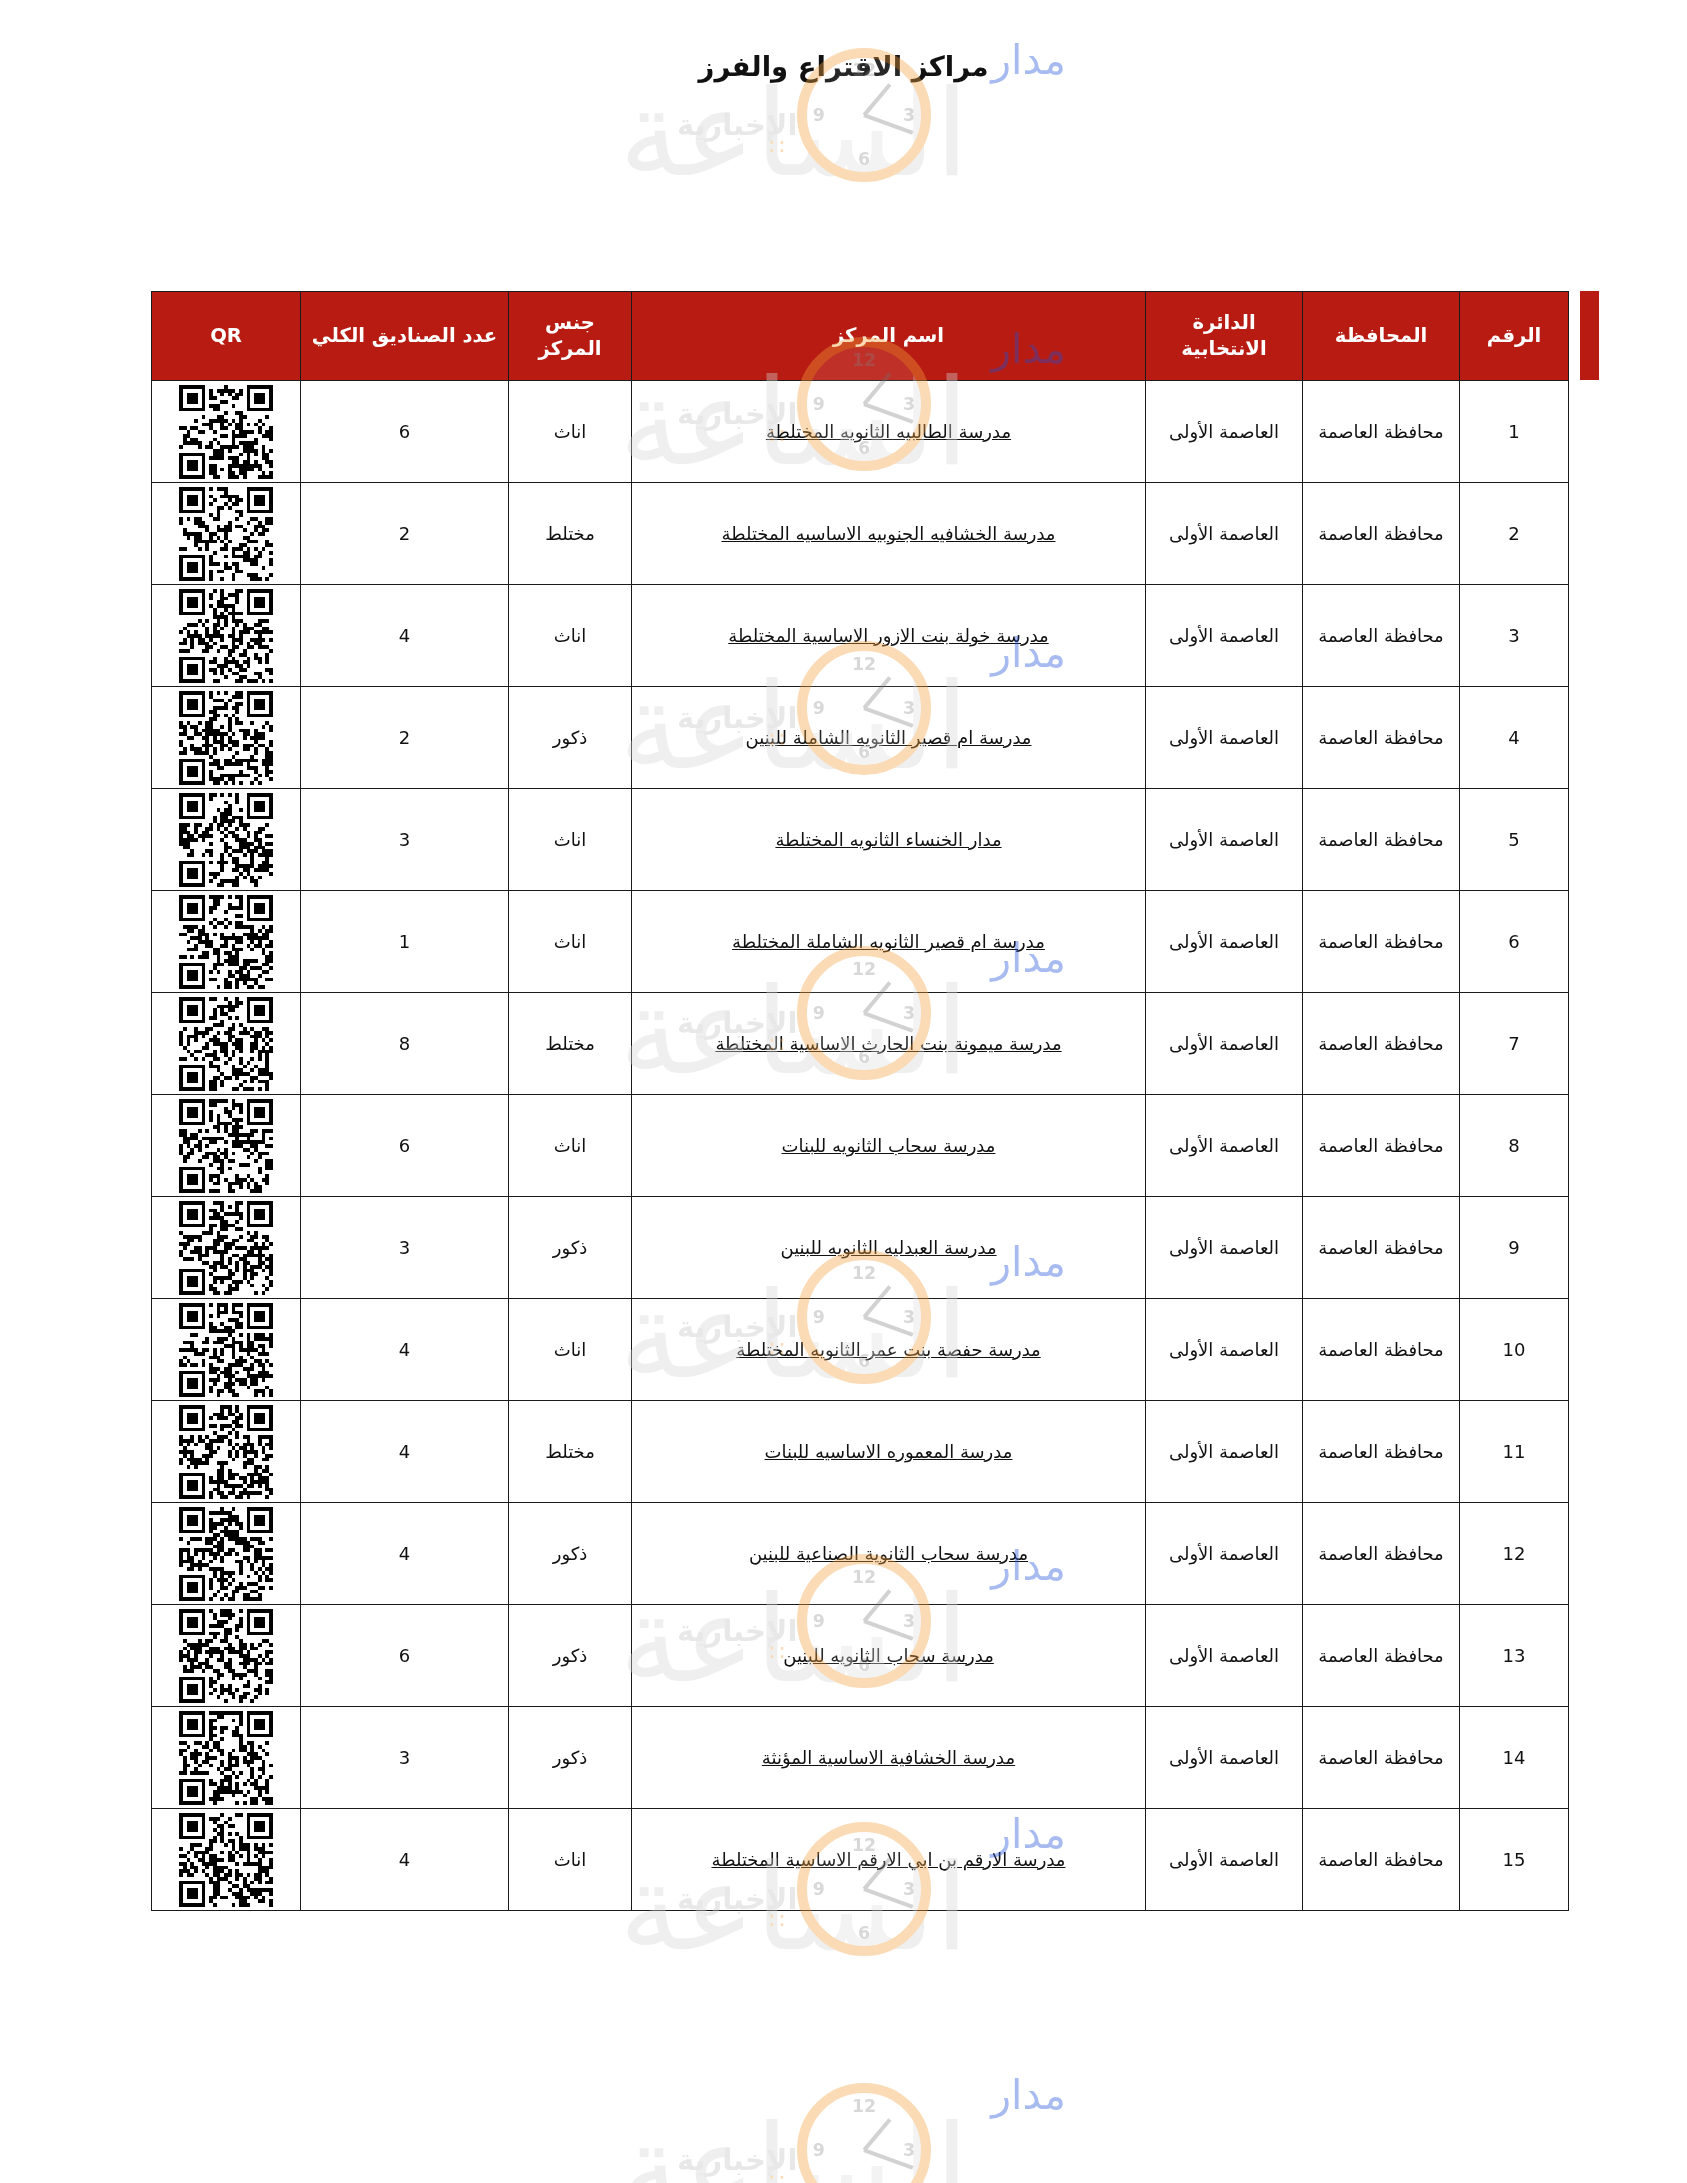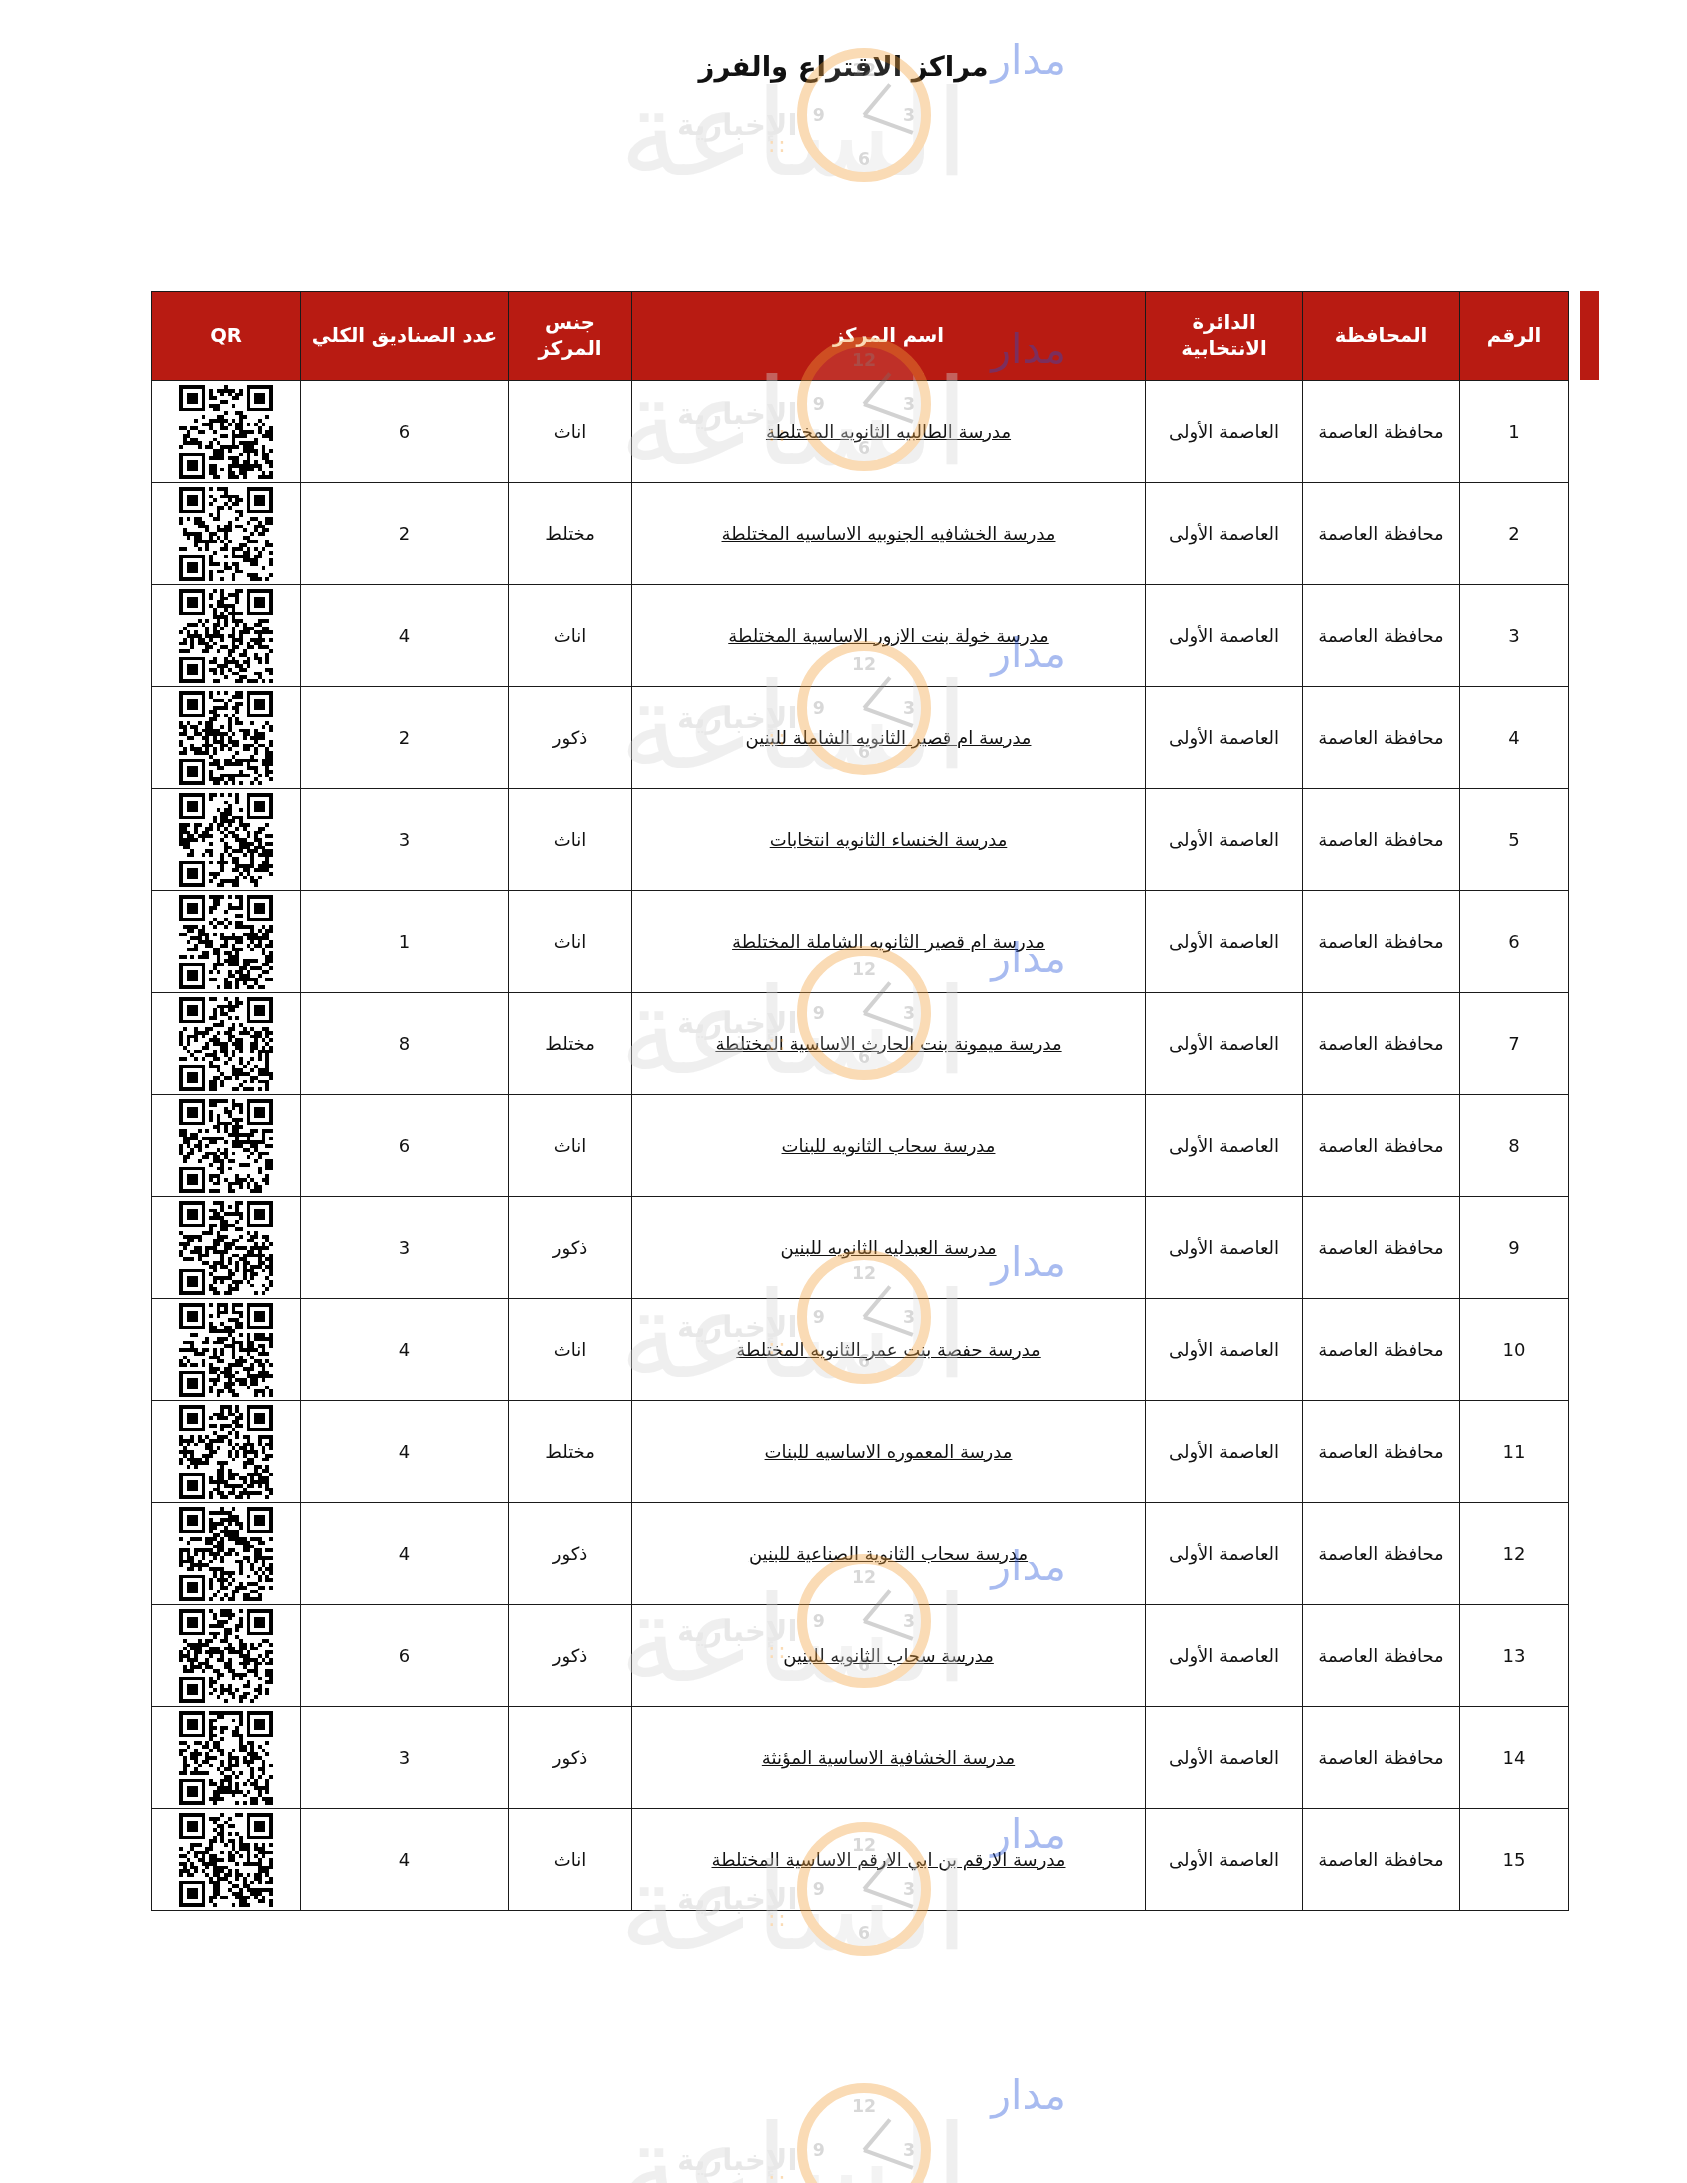--- a/index.html
+++ b/index.html
@@ -1106,21 +1106,21 @@
                   <rect x="2" y="20" width="3" height="3" fill="#000"></rect>
                 </svg>
               </div>
             </td>
   </tr>
 
   <tr>
     <td class="c-number">5</td>
     <td class="c-gov">محافظة العاصمة</td>
     <td class="c-district">العاصمة الأولى</td>
-    <td class="c-name">مدرسة الخنساء الثانويه انتخابات</td>
+    <td class="c-name">مدار الخنساء الثانويه المختلطة</td>
     <td class="c-gender">اناث</td>
     <td class="c-boxes">3</td>
     <td class="c-qr">
               <div class="qr">
                 <svg viewBox="0 0 25 25" xmlns="http://www.w3.org/2000/svg" shape-rendering="crispEdges" fill="#000">
                   <rect x="8" y="0" width="1" height="1"></rect>
                   <rect x="9" y="0" width="1" height="1"></rect>
                   <rect x="11" y="0" width="1" height="1"></rect>
                   <rect x="13" y="0" width="1" height="1"></rect>
                   <rect x="15" y="0" width="1" height="1"></rect>

